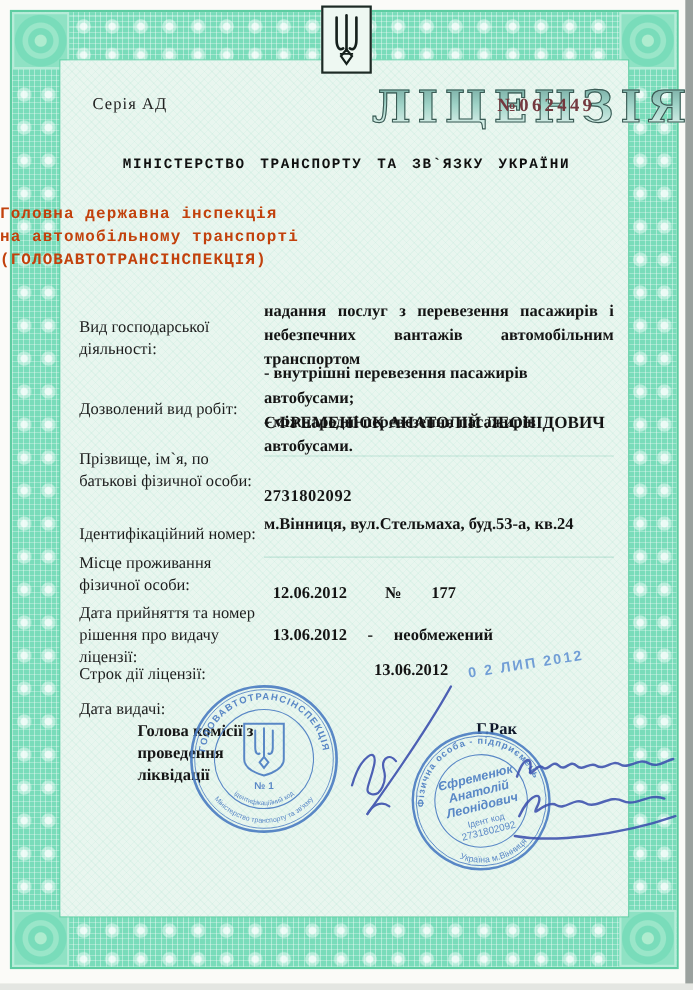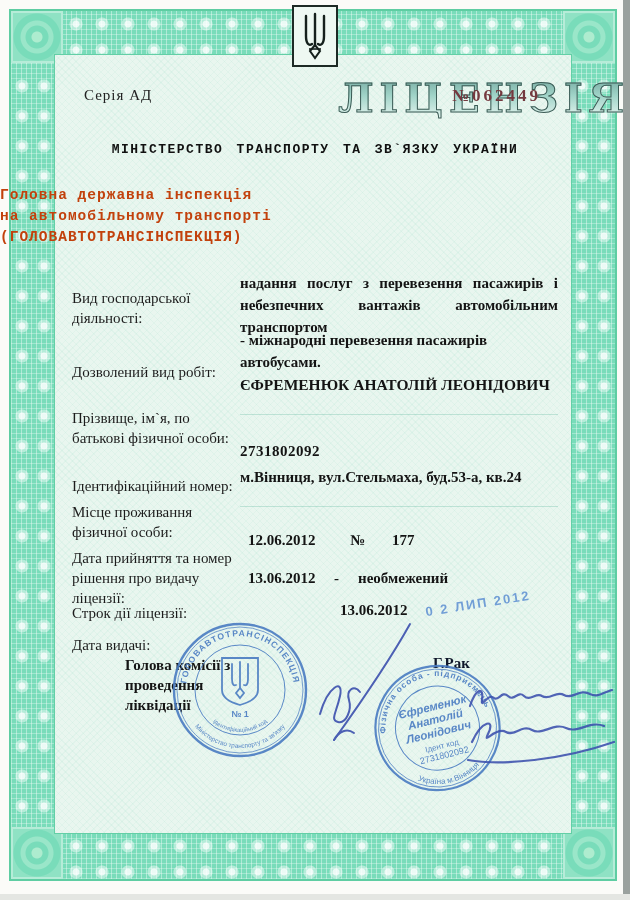--- a/index.html
+++ b/index.html
@@ -125,20 +125,21 @@
   </div>
 
   <div class="abs lbl row-label" style="top:256px;">
     <div>Вид господарської</div>
     <div>діяльності:</div>
   </div>
   <div class="abs val vcol just" style="top:255px;margin-top:17px;">надання послуг з перевезення пасажирів і небезпечних вантажів автомобільним транспортом</div>
 
   <div class="abs lbl row-label" style="top:330px; width:180px;">Дозволений вид робіт:</div>
   <div class="abs val vcol" style="top:329px; line-height:22px;">
+    <div>- внутрішні перевезення пасажирів автобусами;</div>
     <div>- міжнародні перевезення пасажирів автобусами.</div>
   </div>
 
   <div class="abs lbl row-label" style="top:376px;">
     <div>Прізвище, ім`я, по</div>
     <div>батькові фізичної особи:</div>
   </div>
   <div class="abs val vcol underline-faint" style="top:376px; font-size:15.5px;">ЄФРЕМЕНЮК АНАТОЛІЙ ЛЕОНІДОВИЧ</div>
 
   <div class="abs lbl row-label" style="top:444px; width:190px;">Ідентифікаційний номер:</div>

